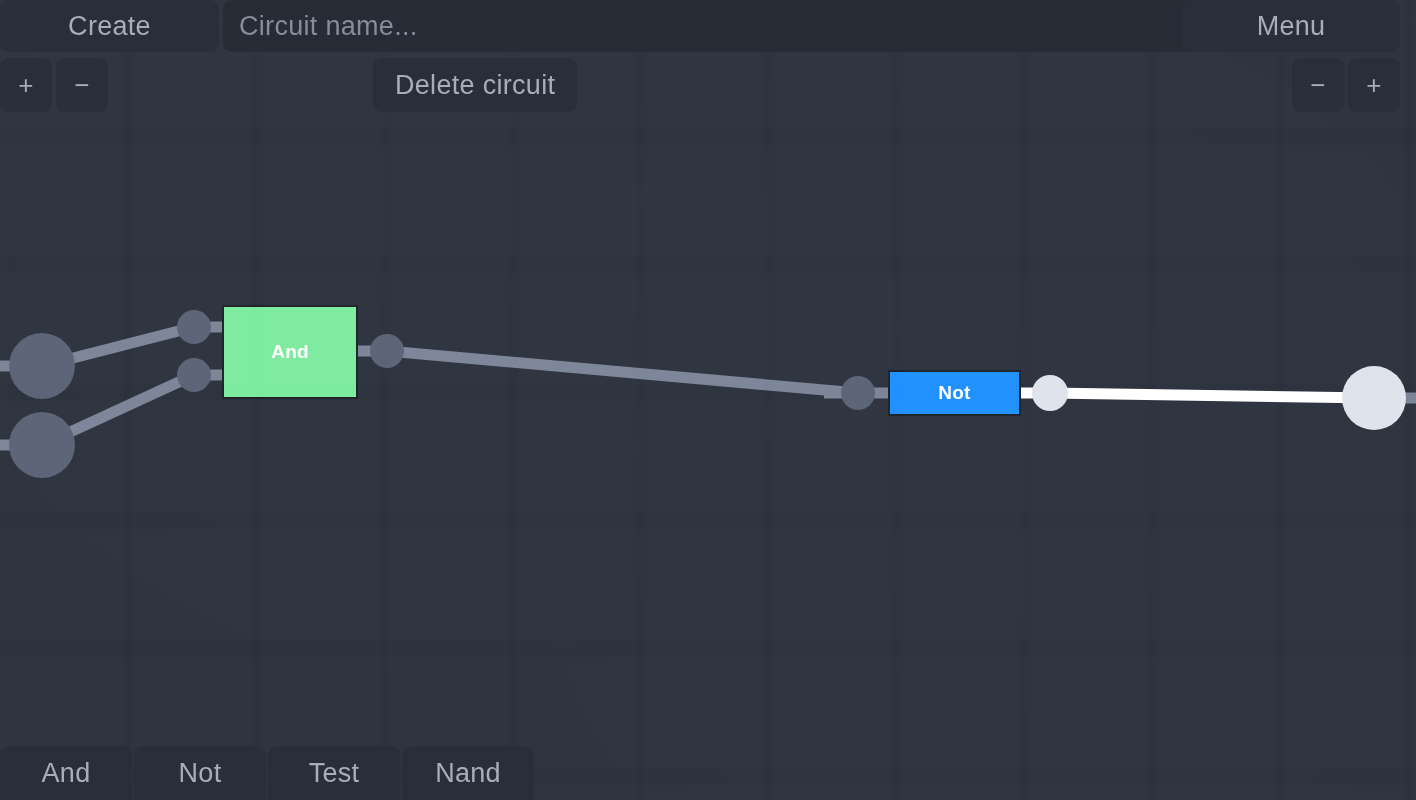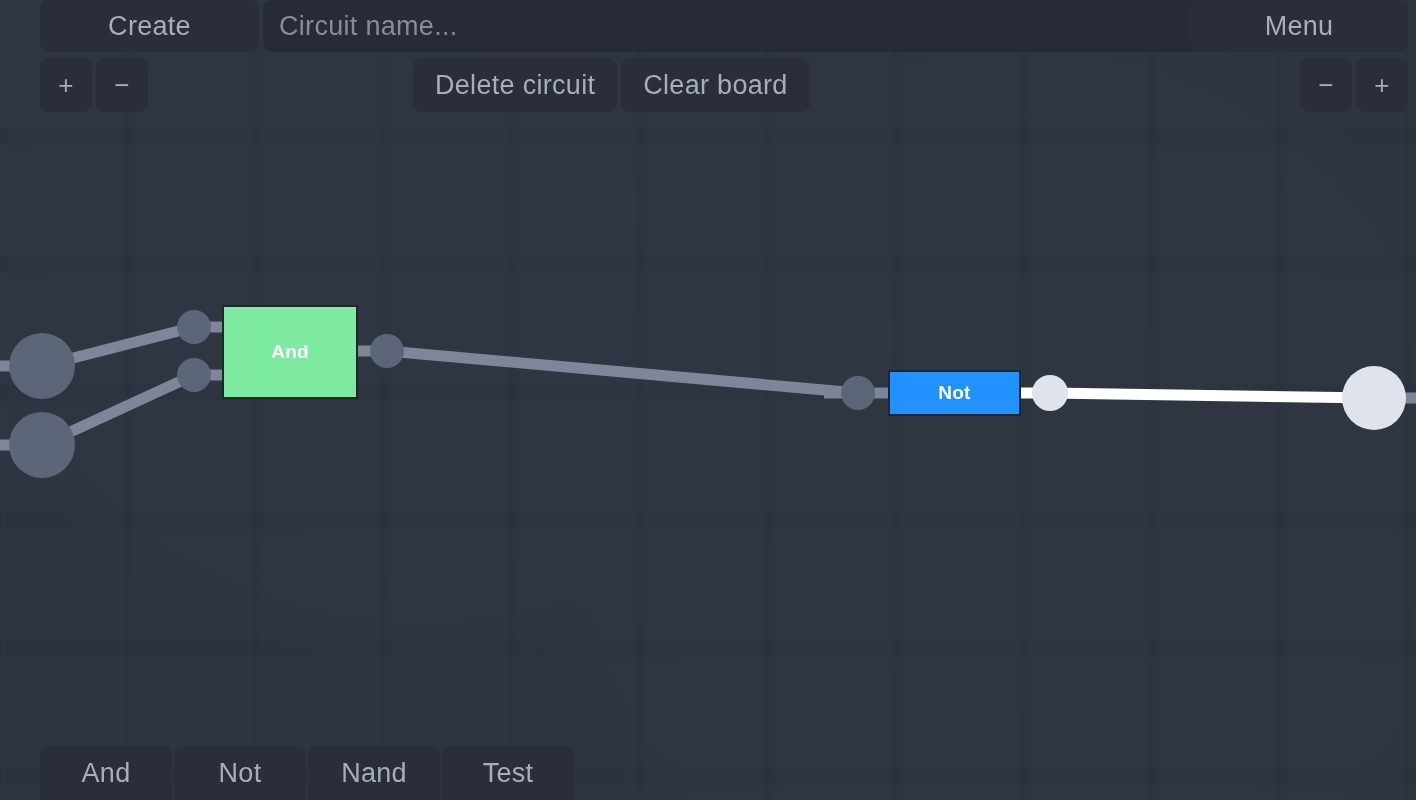--- a/index.html
+++ b/index.html
@@ -82,21 +82,21 @@
     justify-content: center;
     border: 2px solid #1d2128;
     color: #ffffff;
     font-size: 19px;
     font-weight: bold;
     letter-spacing: 0.2px;
     font-family: "Liberation Sans", sans-serif;
   }
 
   
-  .bar { position: absolute; display: flex; align-items: center; padding-left: 40px; }
+  .bar { position: absolute; display: flex; align-items: center; }
 
   #top-row-1 { left: 0; top: 0; }
   #top-row-1-right { right: 0; top: 0; }
   #top-row-2-left { left: 0; top: 58px; }
   #top-row-2-mid { left: 373px; top: 58px; }
   #top-row-2-right { right: 0; top: 58px; }
   #bottom-bar { left: 0; bottom: 0; }
 
   .btn {
     background: #2a2e3a;
@@ -108,21 +108,21 @@
     font-weight: 300;
     height: 52px;
     line-height: 52px;
     padding: 0 22px;
     margin-right: 4px;
     text-align: center;
     white-space: nowrap;
     cursor: pointer;
     letter-spacing: 0.3px;
   }
-  .btn:last-child { margin-right: 8px; }
+  .btn:last-child { margin-right: 16px; }
 
   .btn-create { width: 219px; padding: 0; }
   .btn-menu   { width: 218px; padding: 0; margin-right: 0; }
 
   .name-input {
     background: #272b36;
     color: #bef264;
     border: none;
     border-radius: 9px;
     height: 52px;
@@ -201,28 +201,27 @@
     <button class="btn btn-menu">Menu</button>
   </div>
 
   <div class="bar" id="top-row-2-left">
     <button class="btn btn-sq btn-row2">+</button>
     <button class="btn btn-sq btn-row2">−</button>
   </div>
 
   <div class="bar" id="top-row-2-mid">
     <button class="btn btn-row2">Delete circuit</button>
-    <button class="btn btn-row2">Clear board</button>
   </div>
 
   <div class="bar" id="top-row-2-right">
     <button class="btn btn-sq btn-row2">−</button>
     <button class="btn btn-sq btn-row2">+</button>
   </div>
 
   <div class="bar" id="bottom-bar">
       <button class="btn btn-palette">And</button>
       <button class="btn btn-palette">Not</button>
+      <button class="btn btn-palette">Test</button>
       <button class="btn btn-palette">Nand</button>
-      <button class="btn btn-palette">Test</button>
     </div>
 
 </div>
 
 </body></html>

